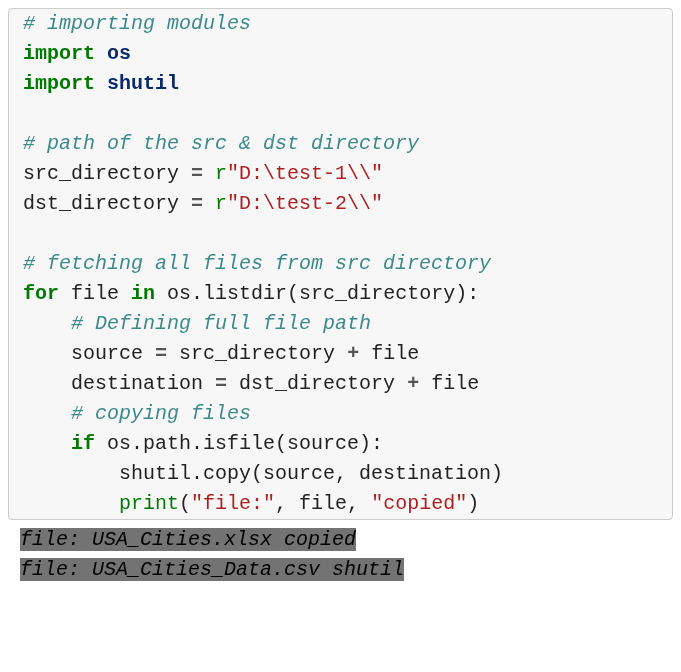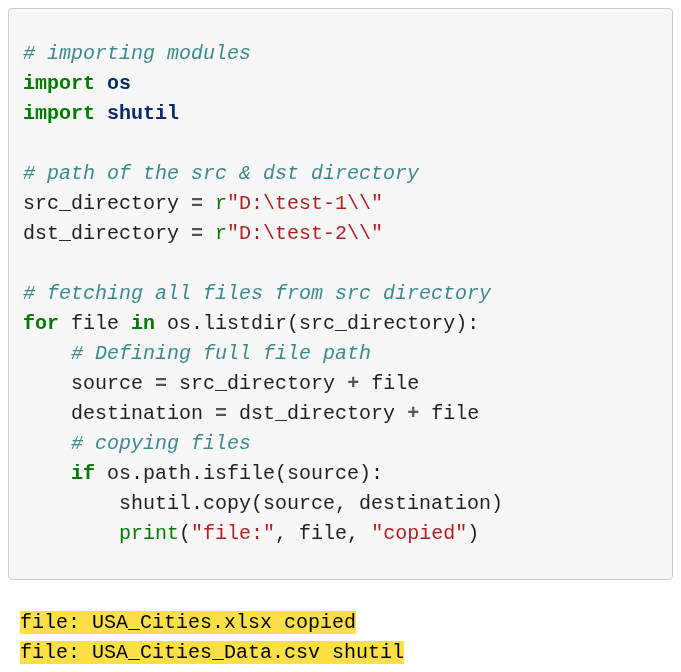--- a/index.html
+++ b/index.html
@@ -7,32 +7,33 @@
     padding: 8px;
     font-family: Consolas, "Courier New", monospace;
     font-size: 20px;
     line-height: 1.5;
     background: #ffffff;
   }
   .code-block {
     background: #f7f7f7;
     border: 1px solid #ccc;
     border-radius: 4px;
-    padding: 30px 14px;
+    padding: 0 14px;
     white-space: pre;
     overflow-x: auto;
-    margin-bottom: 28px;
+    margin-bottom: 5px;
   }
   .output-block {
     padding: 0 12px;
     white-space: pre;
   }
   .hl {
-    background: #fde047;
+    background: #737373;
     display: inline;
+    font-style: italic;
   }
   .c  { color: #3c8a8a; font-style: italic; }   
   .k  { color: #007a00; font-weight: bold; }     
   .nn { color: #0a2a6c; font-weight: bold; }     
   .n  { color: #222; }                           
   .o  { color: #555; font-weight: bold; }        
   .sa { color: #007a00; }                        
   .s  { color: #b02020; }                        
   .p  { color: #222; }                           
   .bn { color: #007a00; }                        

